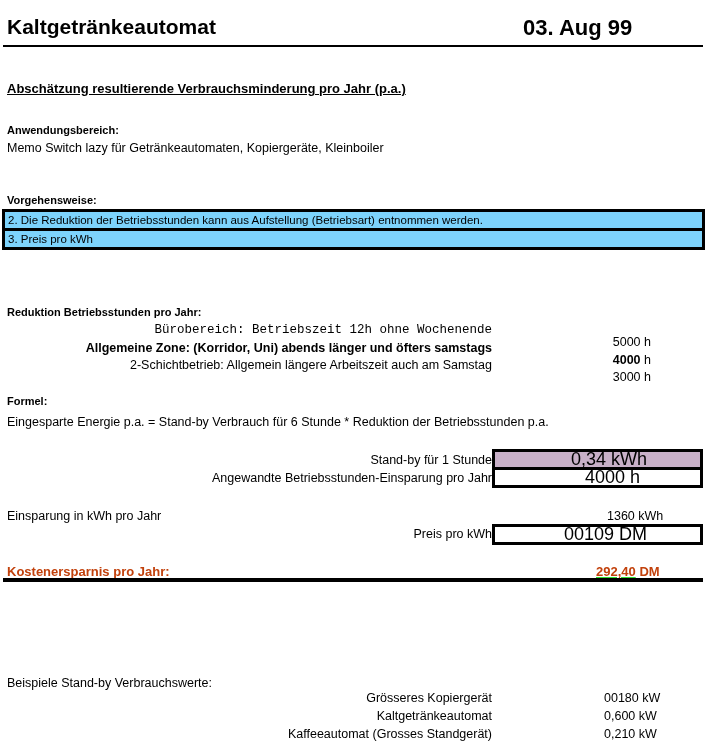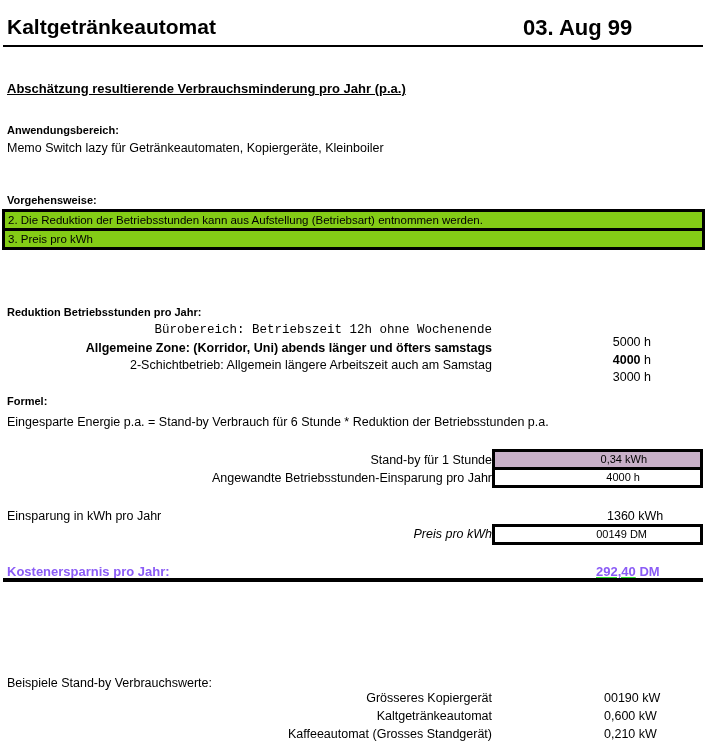--- a/index.html
+++ b/index.html
@@ -8,31 +8,31 @@
       font-family: "Liberation Sans", sans-serif; color: #000; font-size: 12.5px;
     }
     .abs { position: absolute; white-space: nowrap; }
     .title { left: 7px; top: 15px; font-size: 21px; font-weight: bold; }
     .date { left: 523px; top: 15px; font-size: 22px; font-weight: bold; }
     .rule-top { left: 3px; top: 45px; width: 700px; height: 2px; background: #000; }
     .subtitle { left: 7px; top: 81px; font-size: 13px; font-weight: bold; text-decoration: underline; }
     .h { font-weight: bold; font-size: 11px; }
     .txt { font-size: 12.5px; }
     .steps { left: 2px; top: 209px; width: 697px; border: 3px solid #000; border-right-width: 3px; }
-    .step { height: 16px; line-height: 16px; padding-left: 3px; font-size: 11.5px; background: #84cc16; border-bottom: 3px solid #000; }
+    .step { height: 16px; line-height: 16px; padding-left: 3px; font-size: 11.5px; background: #7dd3fc; border-bottom: 3px solid #000; }
     .step:last-child { border-bottom: none; }
     .step.hl { background: #c8b0c8; }
     .rl { text-align: right; width: 488px; left: 4px; }
     .rv { text-align: right; width: 100px; left: 551px; margin-top: 12px; }
     .bold { font-weight: bold; }
     .box { left: 492px; width: 205px; border: 3px solid #000; }
-    .boxrow { height: 15px; line-height: 15px; text-align: right; padding-right: 53px; font-size: 11px; background: #fff; }
+    .boxrow { height: 15px; line-height: 15px; text-align: right; padding-right: 53px; font-size: 18px; background: #fff; }
     .boxrow.hl { background: #c8b0c8; }
     .boxrow + .boxrow { border-top: 3px solid #000; }
-    .green { color: #8b5cf6; font-weight: bold; font-size: 13px; text-align: center; }
+    .green { color: #c2410c; font-weight: bold; font-size: 13px; text-align: center; }
     .rule-bottom { left: 3px; top: 578px; width: 700px; height: 4px; background: #000; }
     u.g { text-decoration: underline; text-decoration-color: #33dd33; }
   </style>
 </head>
 <body>
 
 <div class="abs title">Kaltgetränkeautomat</div>
 <div class="abs date">03. Aug 99</div>
 <div class="abs rule-top"></div>
 
@@ -61,28 +61,28 @@
 <div class="abs txt rl" style="top:453px;">Stand-by für 1 Stunde</div>
 <div class="abs txt rl" style="top:471px;">Angewandte Betriebsstunden-Einsparung pro Jahr</div>
 <div class="abs box" style="top:449px;">
   <div class="boxrow hl">0,34 kWh</div>
   <div class="boxrow" style="padding-right:60px;">4000 h</div>
 </div>
 
 <div class="abs txt" style="left:7px; top:509px;">Einsparung in kWh pro Jahr</div>
 <div class="abs txt" style="left:607px; top:509px;">1360 kWh</div>
 
-<div class="abs txt rl" style="top:527px;font-style:italic;">Preis pro kWh</div>
+<div class="abs txt rl" style="top:527px;">Preis pro kWh</div>
 <div class="abs box" style="top:524px;">
-  <div class="boxrow">00149 DM</div>
+  <div class="boxrow">00109 DM</div>
 </div>
 
 <div class="abs green" style="left:7px; top:564px;">Kostenersparnis pro Jahr:</div>
 <div class="abs green" style="left:596px; top:564px;"><u class="g">292,40</u> <span>DM</span></div>
 <div class="abs rule-bottom"></div>
 
 <div class="abs txt" style="left:7px; top:676px;">Beispiele Stand-by Verbrauchswerte:</div>
 <div class="abs txt rl" style="top:691px;">Grösseres Kopiergerät</div>
-<div class="abs txt" style="left:604px; top:691px;">00190 kW</div>
+<div class="abs txt" style="left:604px; top:691px;">00180 kW</div>
 <div class="abs txt rl" style="top:709px;">Kaltgetränkeautomat</div>
 <div class="abs txt" style="left:604px; top:709px;">0,600 kW</div>
 <div class="abs txt rl" style="top:727px;">Kaffeeautomat (Grosses Standgerät)</div>
 <div class="abs txt" style="left:604px; top:727px;">0,210 kW</div>
 
 </body></html>

